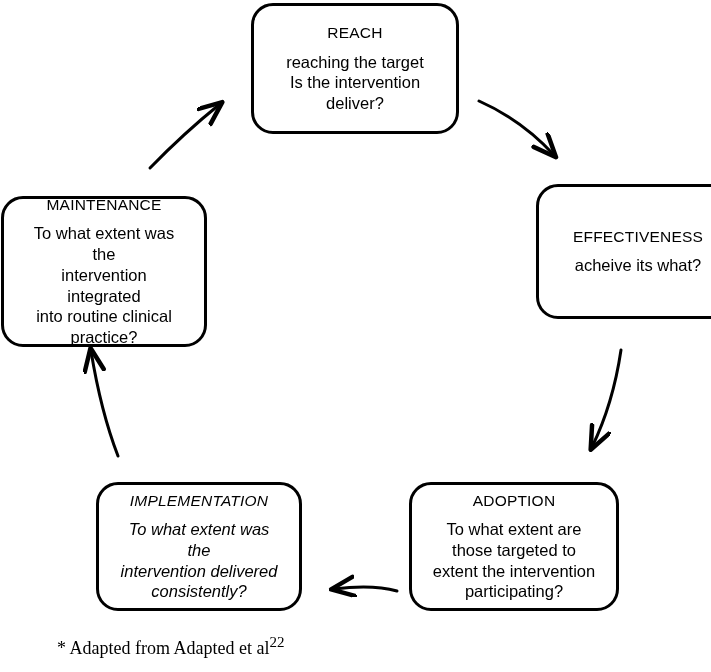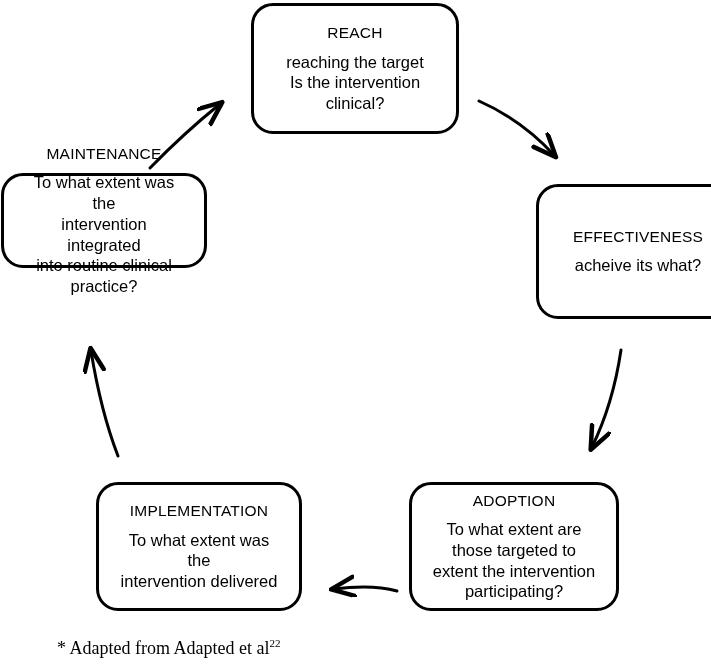--- a/index.html
+++ b/index.html
@@ -67,38 +67,39 @@
     left: 409px;
     top: 482px;
     width: 210px;
     height: 129px;
   }
   #node-implementation {
     left: 96px;
     top: 482px;
     width: 206px;
     height: 129px;
+    font-style: italic;
   }
   #node-maintenance {
     left: 1px;
-    top: 173px;
+    top: 196px;
     width: 206px;
-    height: 95px;
+    height: 151px;
   }
   #footnote {
     position: absolute;
     left: 57px;
     top: 638px;
     font-family: "Liberation Serif", serif;
     font-size: 18px;
     line-height: 1.2;
     white-space: nowrap;
   }
   #footnote sup {
-    font-size: 11px;
+    font-size: 15px;
     vertical-align: super;
     line-height: 0;
   }
 </style>
 </head>
 <body>
 
 <div id="canvas">
 
   <svg class="arrow-layer" viewBox="0 0 711 672" xmlns="http://www.w3.org/2000/svg">
@@ -117,21 +118,21 @@
     <path d="M 118 456 Q 101 412 91 351" fill="none" stroke="#000000" stroke-width="3" stroke-linecap="round" marker-end="url(#arrowhead)"></path>
 
     <path d="M 150 168 Q 184 133 220 104" fill="none" stroke="#000000" stroke-width="3" stroke-linecap="round" marker-end="url(#arrowhead)"></path>
   </svg>
 
   <div class="node" id="node-reach">
     <div class="node-title">REACH</div>
     <div class="node-body">
       <div>reaching the target</div>
       <div>Is the intervention</div>
-      <div>clinical?</div>
+      <div>deliver?</div>
     </div>
   </div>
 
   <div class="node" id="node-effectiveness">
     <div class="node-title">EFFECTIVENESS</div>
     <div class="node-body">
       <div>acheive its what?</div>
     </div>
   </div>
 
@@ -143,20 +144,21 @@
       <div>extent the intervention</div>
       <div>participating?</div>
     </div>
   </div>
 
   <div class="node" id="node-implementation">
     <div class="node-title">IMPLEMENTATION</div>
     <div class="node-body">
       <div>To what extent was the</div>
       <div>intervention delivered</div>
+      <div>consistently?</div>
     </div>
   </div>
 
   <div class="node" id="node-maintenance">
     <div class="node-title">MAINTENANCE</div>
     <div class="node-body">
       <div>To what extent was the</div>
       <div>intervention integrated</div>
       <div>into routine clinical</div>
       <div>practice?</div>

